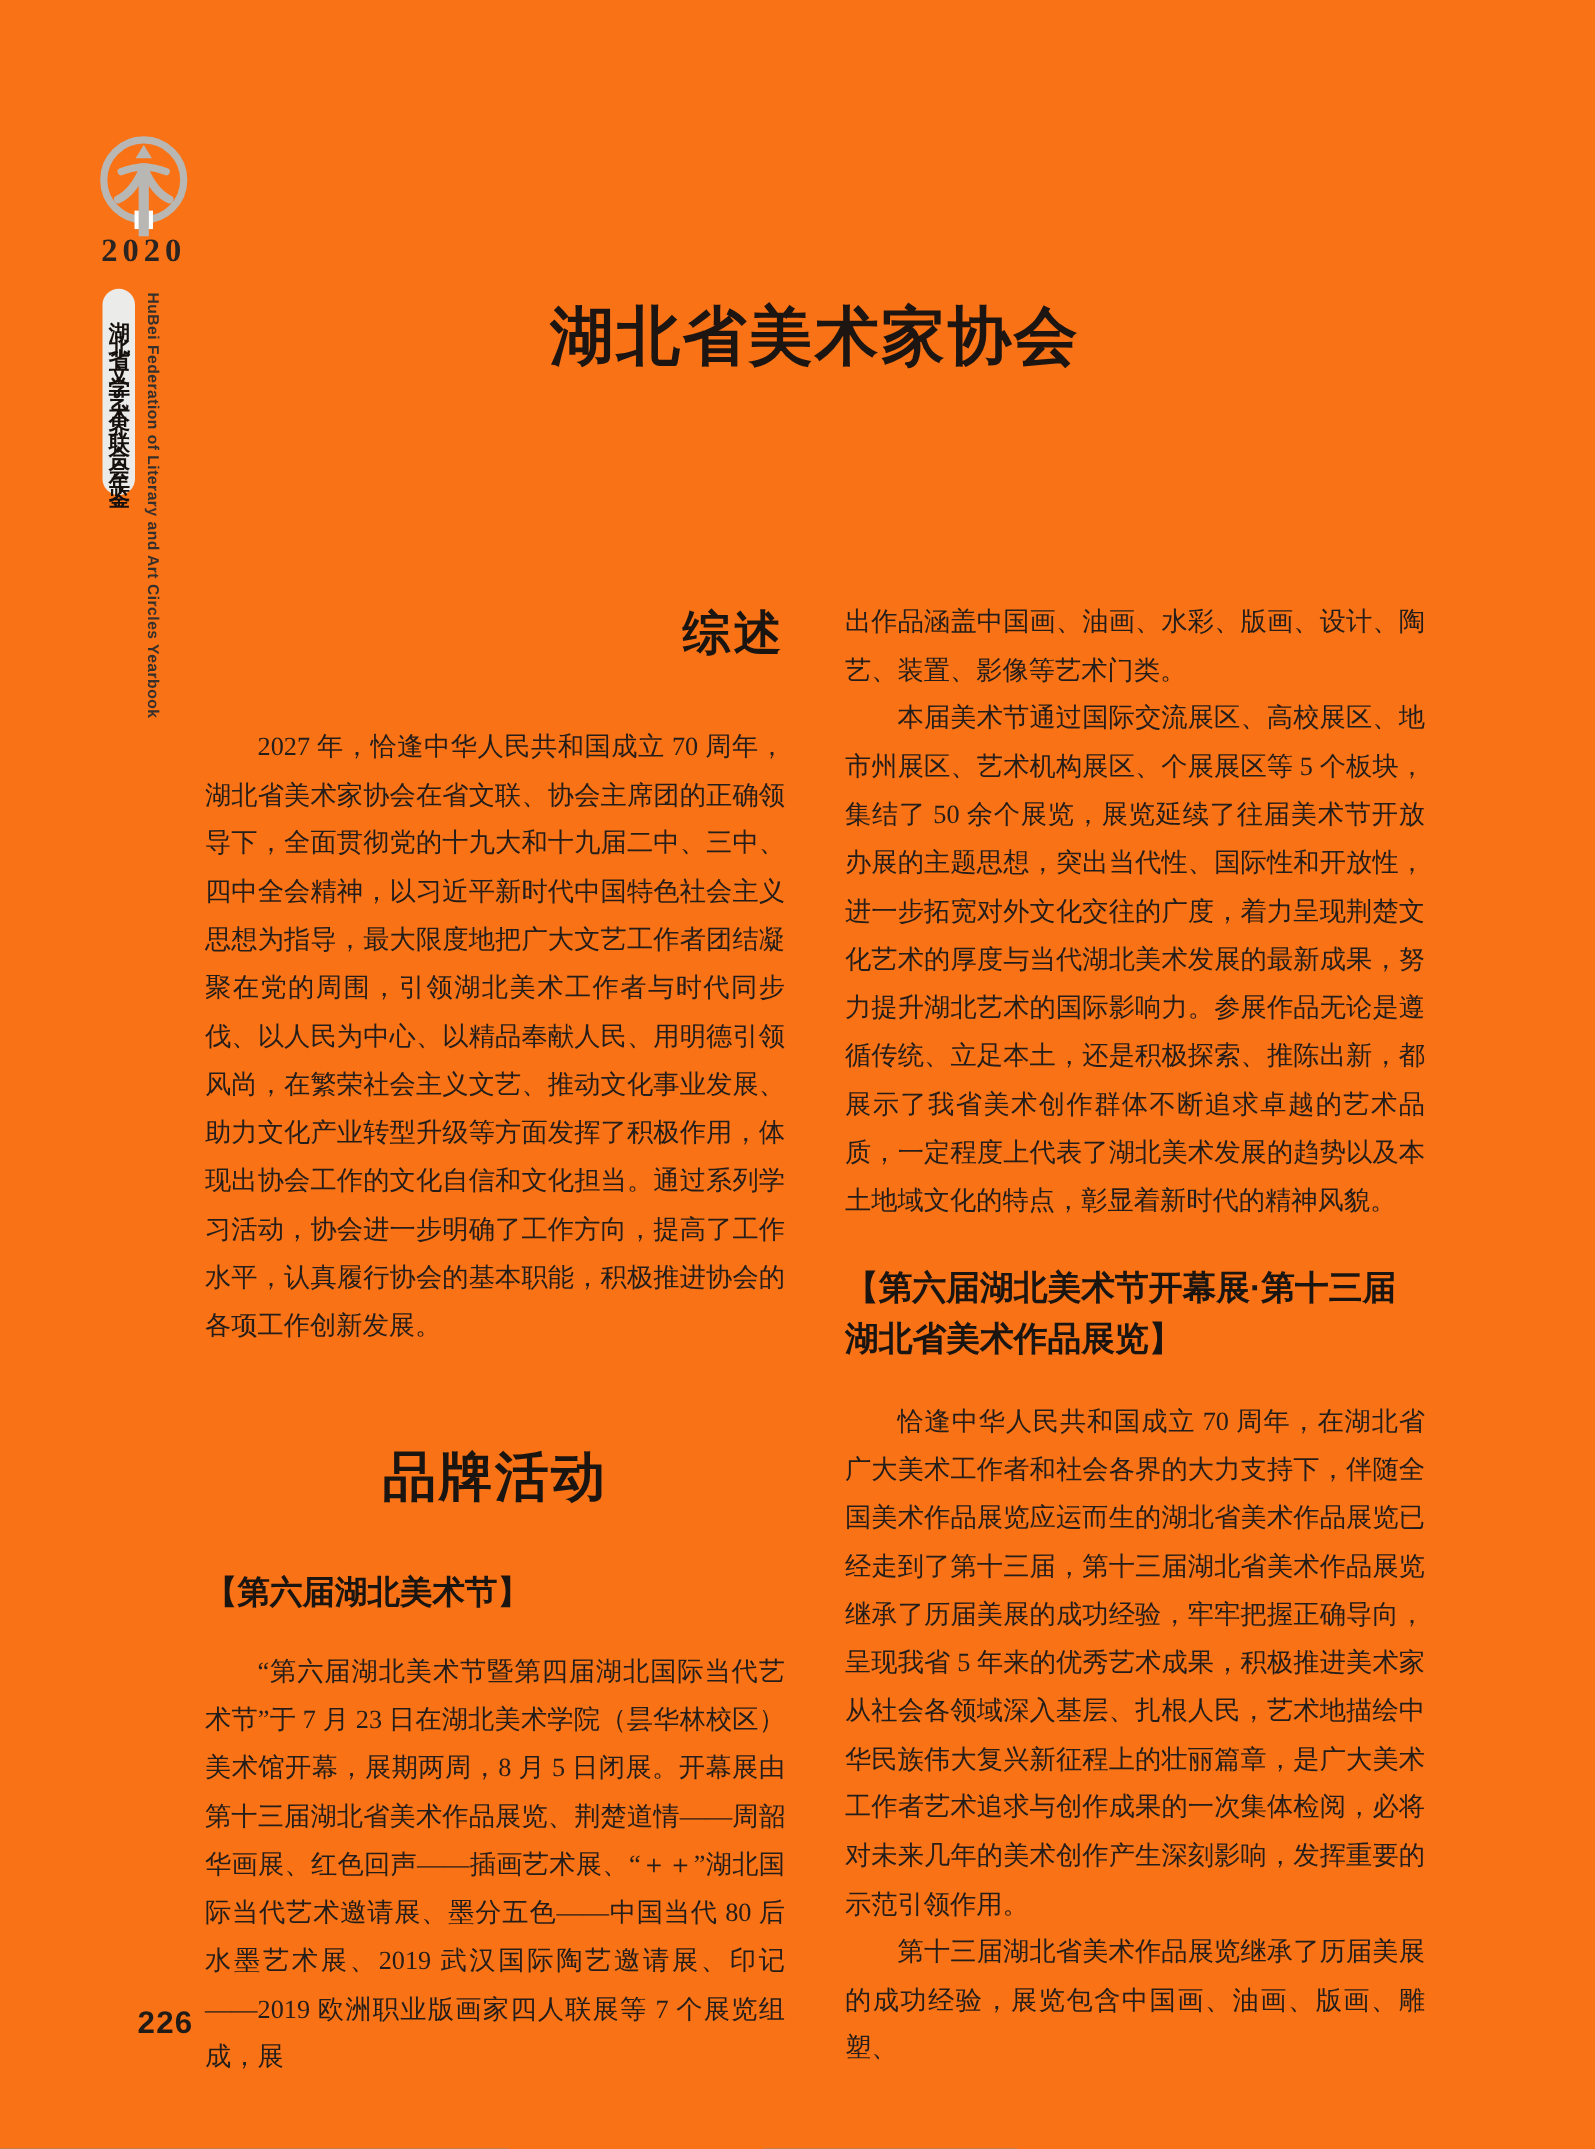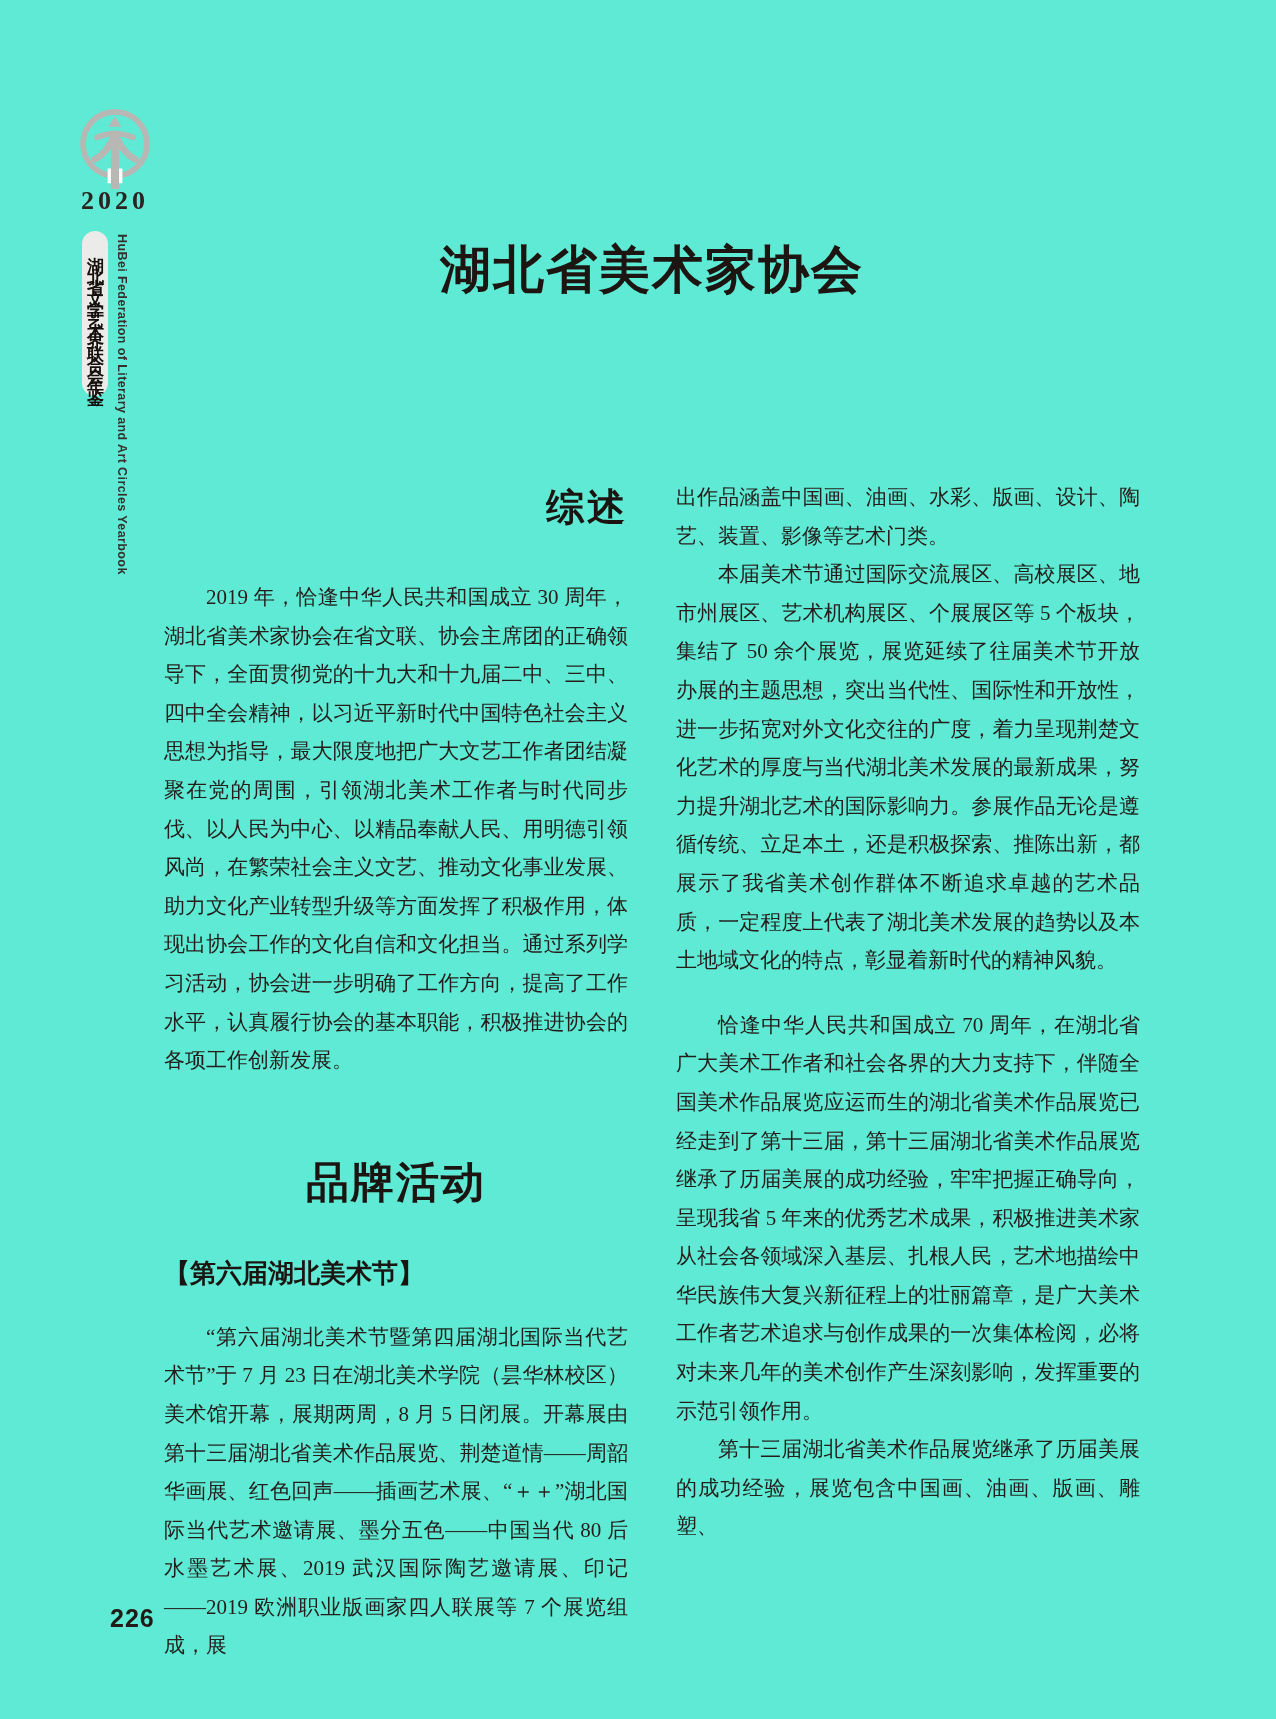--- a/index.html
+++ b/index.html
@@ -1,18 +1,18 @@
 <!DOCTYPE html>
 <html><head>
 <meta charset="utf-8">
 <style>
   html,body { margin:0; padding:0; background:#888; }
   .page {
     position:relative; width:1276px; height:1719px;
-    background:#5eead4; margin:0 auto; overflow:hidden;
+    background:#f97316; margin:0 auto; overflow:hidden;
     font-family:"Liberation Serif","DejaVu Serif",serif;
     color:#231c19;
   }
   
   .logo { position:absolute; left:74px; top:104px; width:82px; height:88px; }
   .year {
     position:absolute; left:70px; top:186px; width:90px;
     text-align:center; font-family:"Liberation Serif","DejaVu Serif",serif;
     font-weight:700; font-size:26px; letter-spacing:4px; color:#2b2421;
   }
@@ -89,30 +89,31 @@
 
   <div class="year">2020</div>
 
   <div class="v-cn">湖北省文学艺术界联合会年鉴</div>
   <div class="v-en">HuBei Federation of Literary and Art Circles Yearbook</div>
 
   <h1 class="title">湖北省美术家协会</h1>
 
   <div class="col col-left">
     <h2 class="h-center h-overview">综述</h2>
-    <p class="body-text indent p-overview">2019 年，恰逢中华人民共和国成立 30 周年，湖北省美术家协会在省文联、协会主席团的正确领导下，全面贯彻党的十九大和十九届二中、三中、四中全会精神，以习近平新时代中国特色社会主义思想为指导，最大限度地把广大文艺工作者团结凝聚在党的周围，引领湖北美术工作者与时代同步伐、以人民为中心、以精品奉献人民、用明德引领风尚，在繁荣社会主义文艺、推动文化事业发展、助力文化产业转型升级等方面发挥了积极作用，体现出协会工作的文化自信和文化担当。通过系列学习活动，协会进一步明确了工作方向，提高了工作水平，认真履行协会的基本职能，积极推进协会的各项工作创新发展。</p>
+    <p class="body-text indent p-overview">2027 年，恰逢中华人民共和国成立 70 周年，湖北省美术家协会在省文联、协会主席团的正确领导下，全面贯彻党的十九大和十九届二中、三中、四中全会精神，以习近平新时代中国特色社会主义思想为指导，最大限度地把广大文艺工作者团结凝聚在党的周围，引领湖北美术工作者与时代同步伐、以人民为中心、以精品奉献人民、用明德引领风尚，在繁荣社会主义文艺、推动文化事业发展、助力文化产业转型升级等方面发挥了积极作用，体现出协会工作的文化自信和文化担当。通过系列学习活动，协会进一步明确了工作方向，提高了工作水平，认真履行协会的基本职能，积极推进协会的各项工作创新发展。</p>
 
     <h2 class="h-center h-brand">品牌活动</h2>
     <h3 class="h-sub">【第六届湖北美术节】</h3>
     <p class="body-text indent p-after-sub">“第六届湖北美术节暨第四届湖北国际当代艺术节”于 7 月 23 日在湖北美术学院（昙华林校区）美术馆开幕，展期两周，8 月 5 日闭展。开幕展由第十三届湖北省美术作品展览、荆楚道情——周韶华画展、红色回声——插画艺术展、“＋＋”湖北国际当代艺术邀请展、墨分五色——中国当代 80 后水墨艺术展、2019 武汉国际陶艺邀请展、印记——2019 欧洲职业版画家四人联展等 7 个展览组成，展</p>
   </div>
 
   <div class="col col-right">
     <p class="body-text p-top">出作品涵盖中国画、油画、水彩、版画、设计、陶艺、装置、影像等艺术门类。</p>
     <p class="body-text indent">本届美术节通过国际交流展区、高校展区、地市州展区、艺术机构展区、个展展区等 5 个板块，集结了 50 余个展览，展览延续了往届美术节开放办展的主题思想，突出当代性、国际性和开放性，进一步拓宽对外文化交往的广度，着力呈现荆楚文化艺术的厚度与当代湖北美术发展的最新成果，努力提升湖北艺术的国际影响力。参展作品无论是遵循传统、立足本土，还是积极探索、推陈出新，都展示了我省美术创作群体不断追求卓越的艺术品质，一定程度上代表了湖北美术发展的趋势以及本土地域文化的特点，彰显着新时代的精神风貌。</p>
 
+    <h3 class="h-sub">【第六届湖北美术节开幕展·第十三届湖北省美术作品展览】</h3>
     <p class="body-text indent p-after-sub">恰逢中华人民共和国成立 70 周年，在湖北省广大美术工作者和社会各界的大力支持下，伴随全国美术作品展览应运而生的湖北省美术作品展览已经走到了第十三届，第十三届湖北省美术作品展览继承了历届美展的成功经验，牢牢把握正确导向，呈现我省 5 年来的优秀艺术成果，积极推进美术家从社会各领域深入基层、扎根人民，艺术地描绘中华民族伟大复兴新征程上的壮丽篇章，是广大美术工作者艺术追求与创作成果的一次集体检阅，必将对未来几年的美术创作产生深刻影响，发挥重要的示范引领作用。</p>
     <p class="body-text indent">第十三届湖北省美术作品展览继承了历届美展的成功经验，展览包含中国画、油画、版画、雕塑、</p>
   </div>
 
   <div class="pagenum">226</div>
 
 </div>
 
 </body></html>

